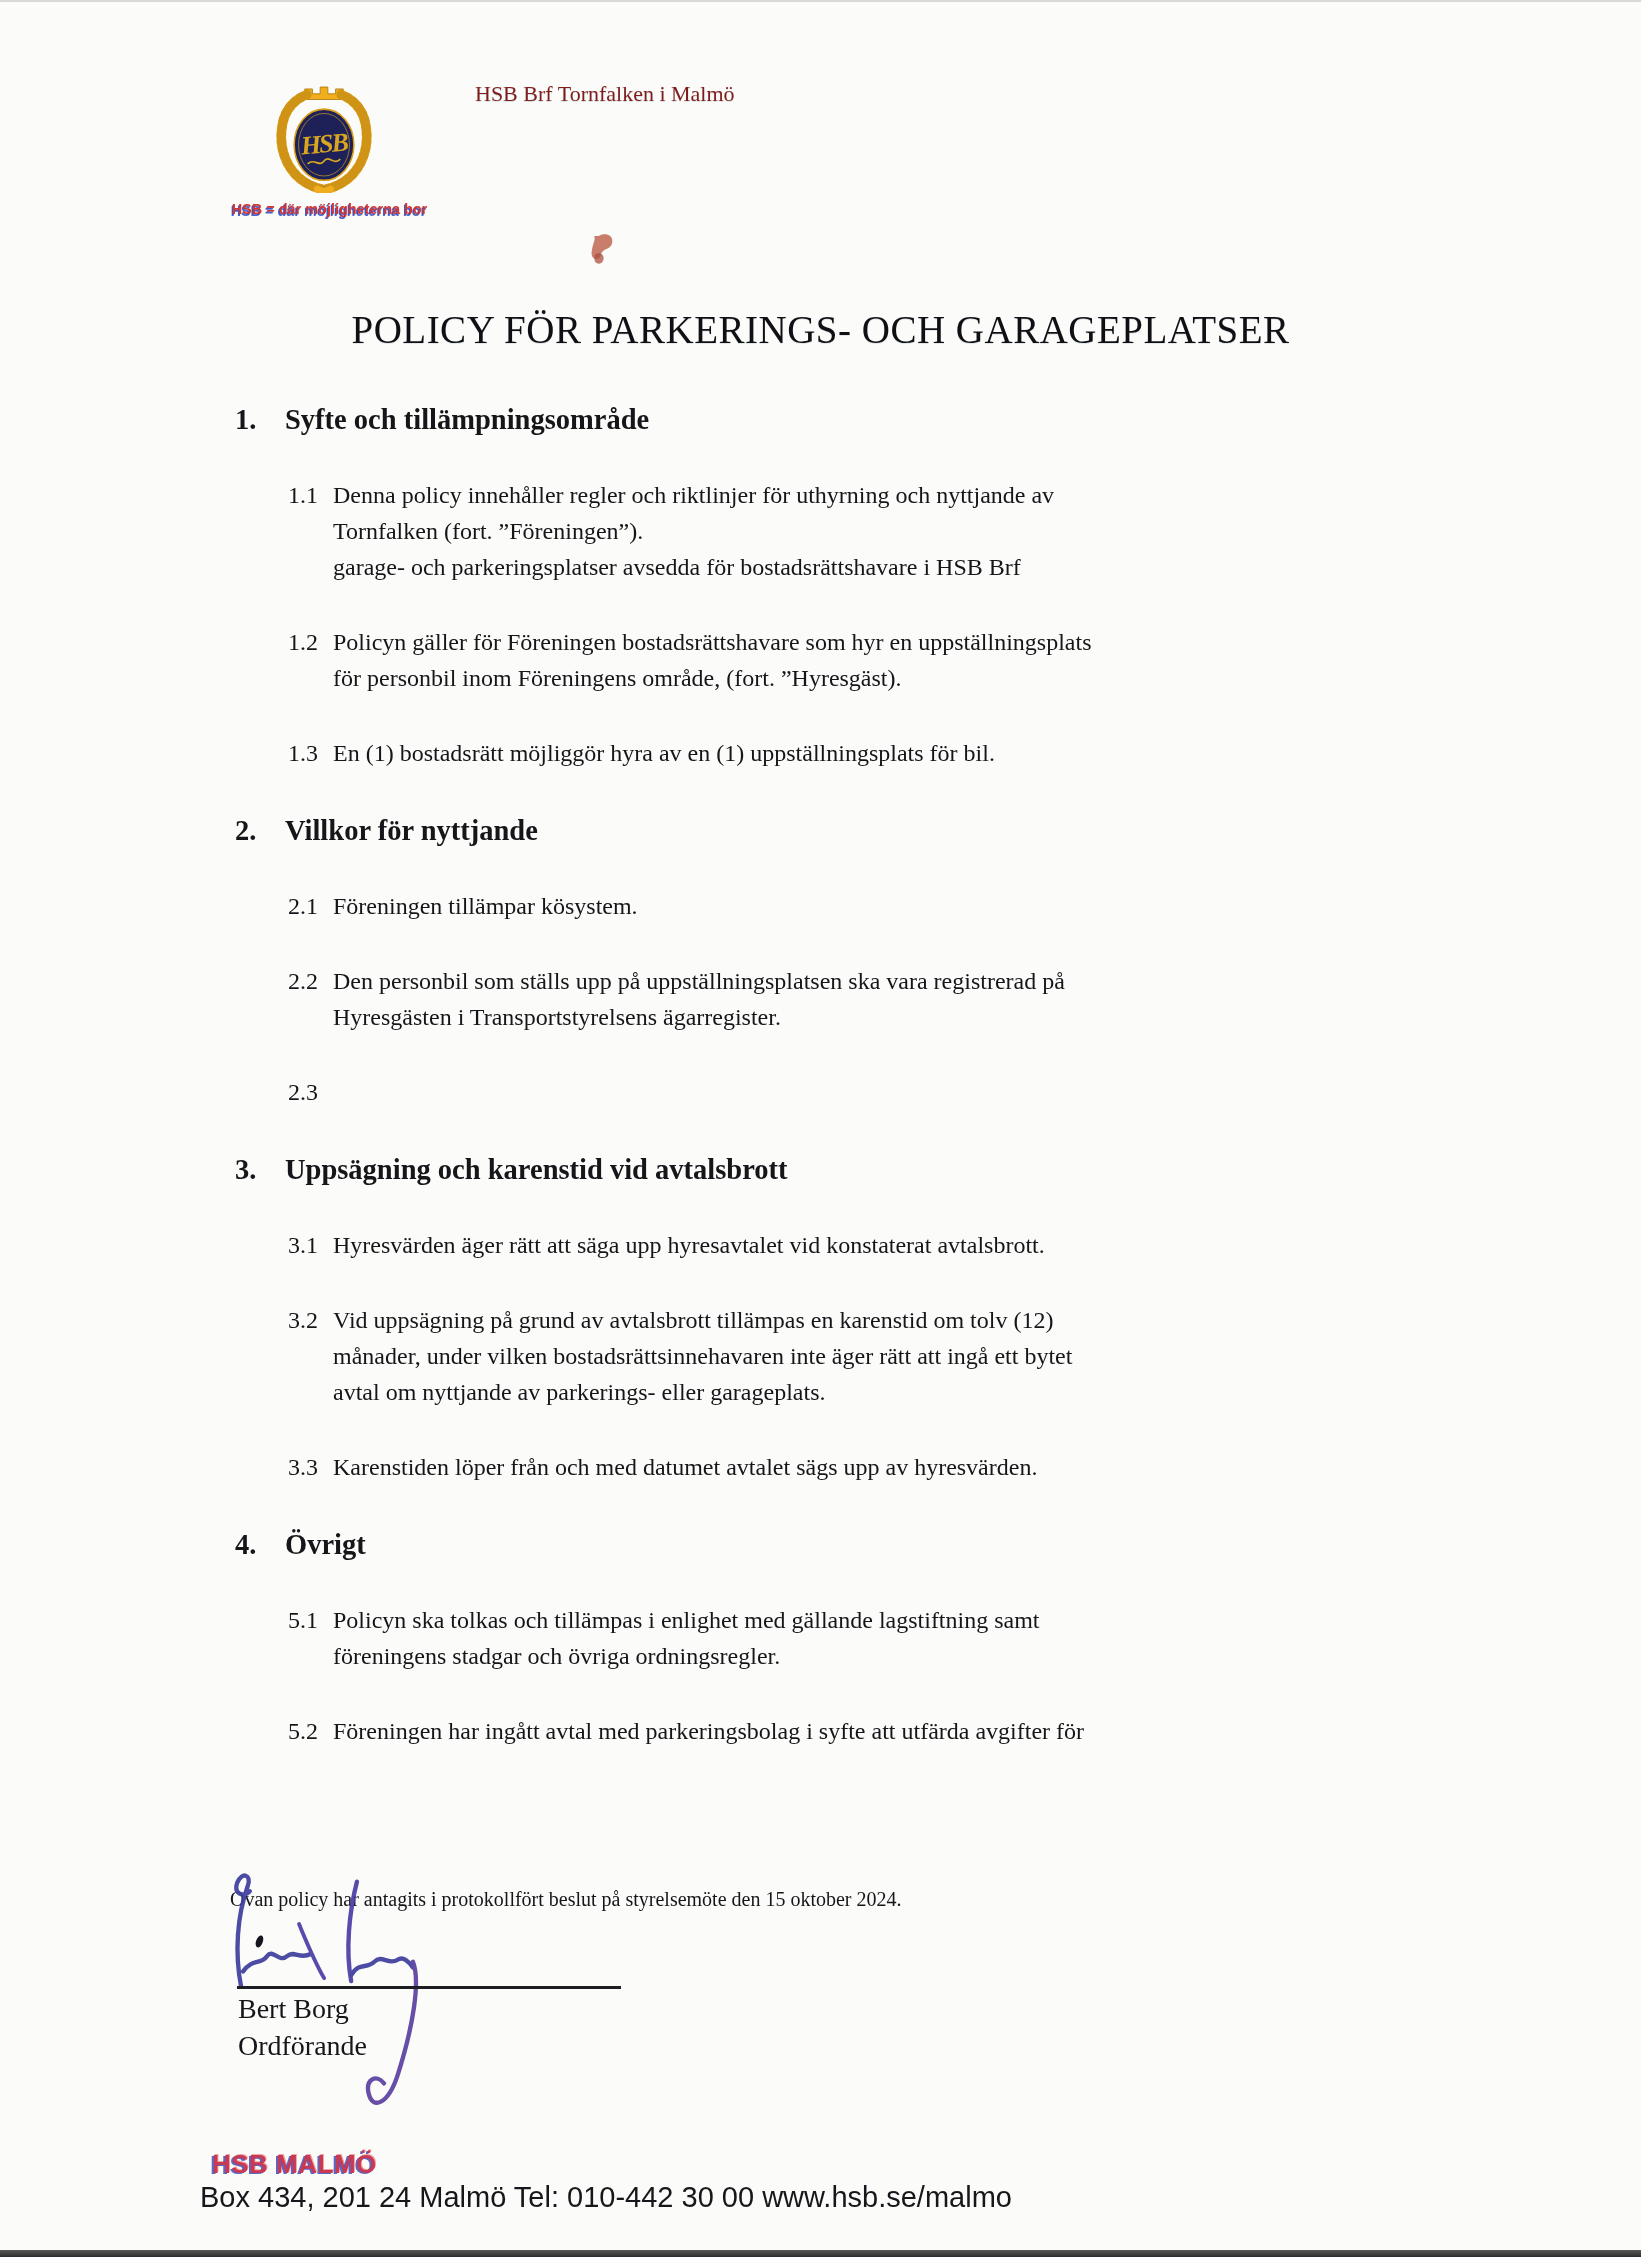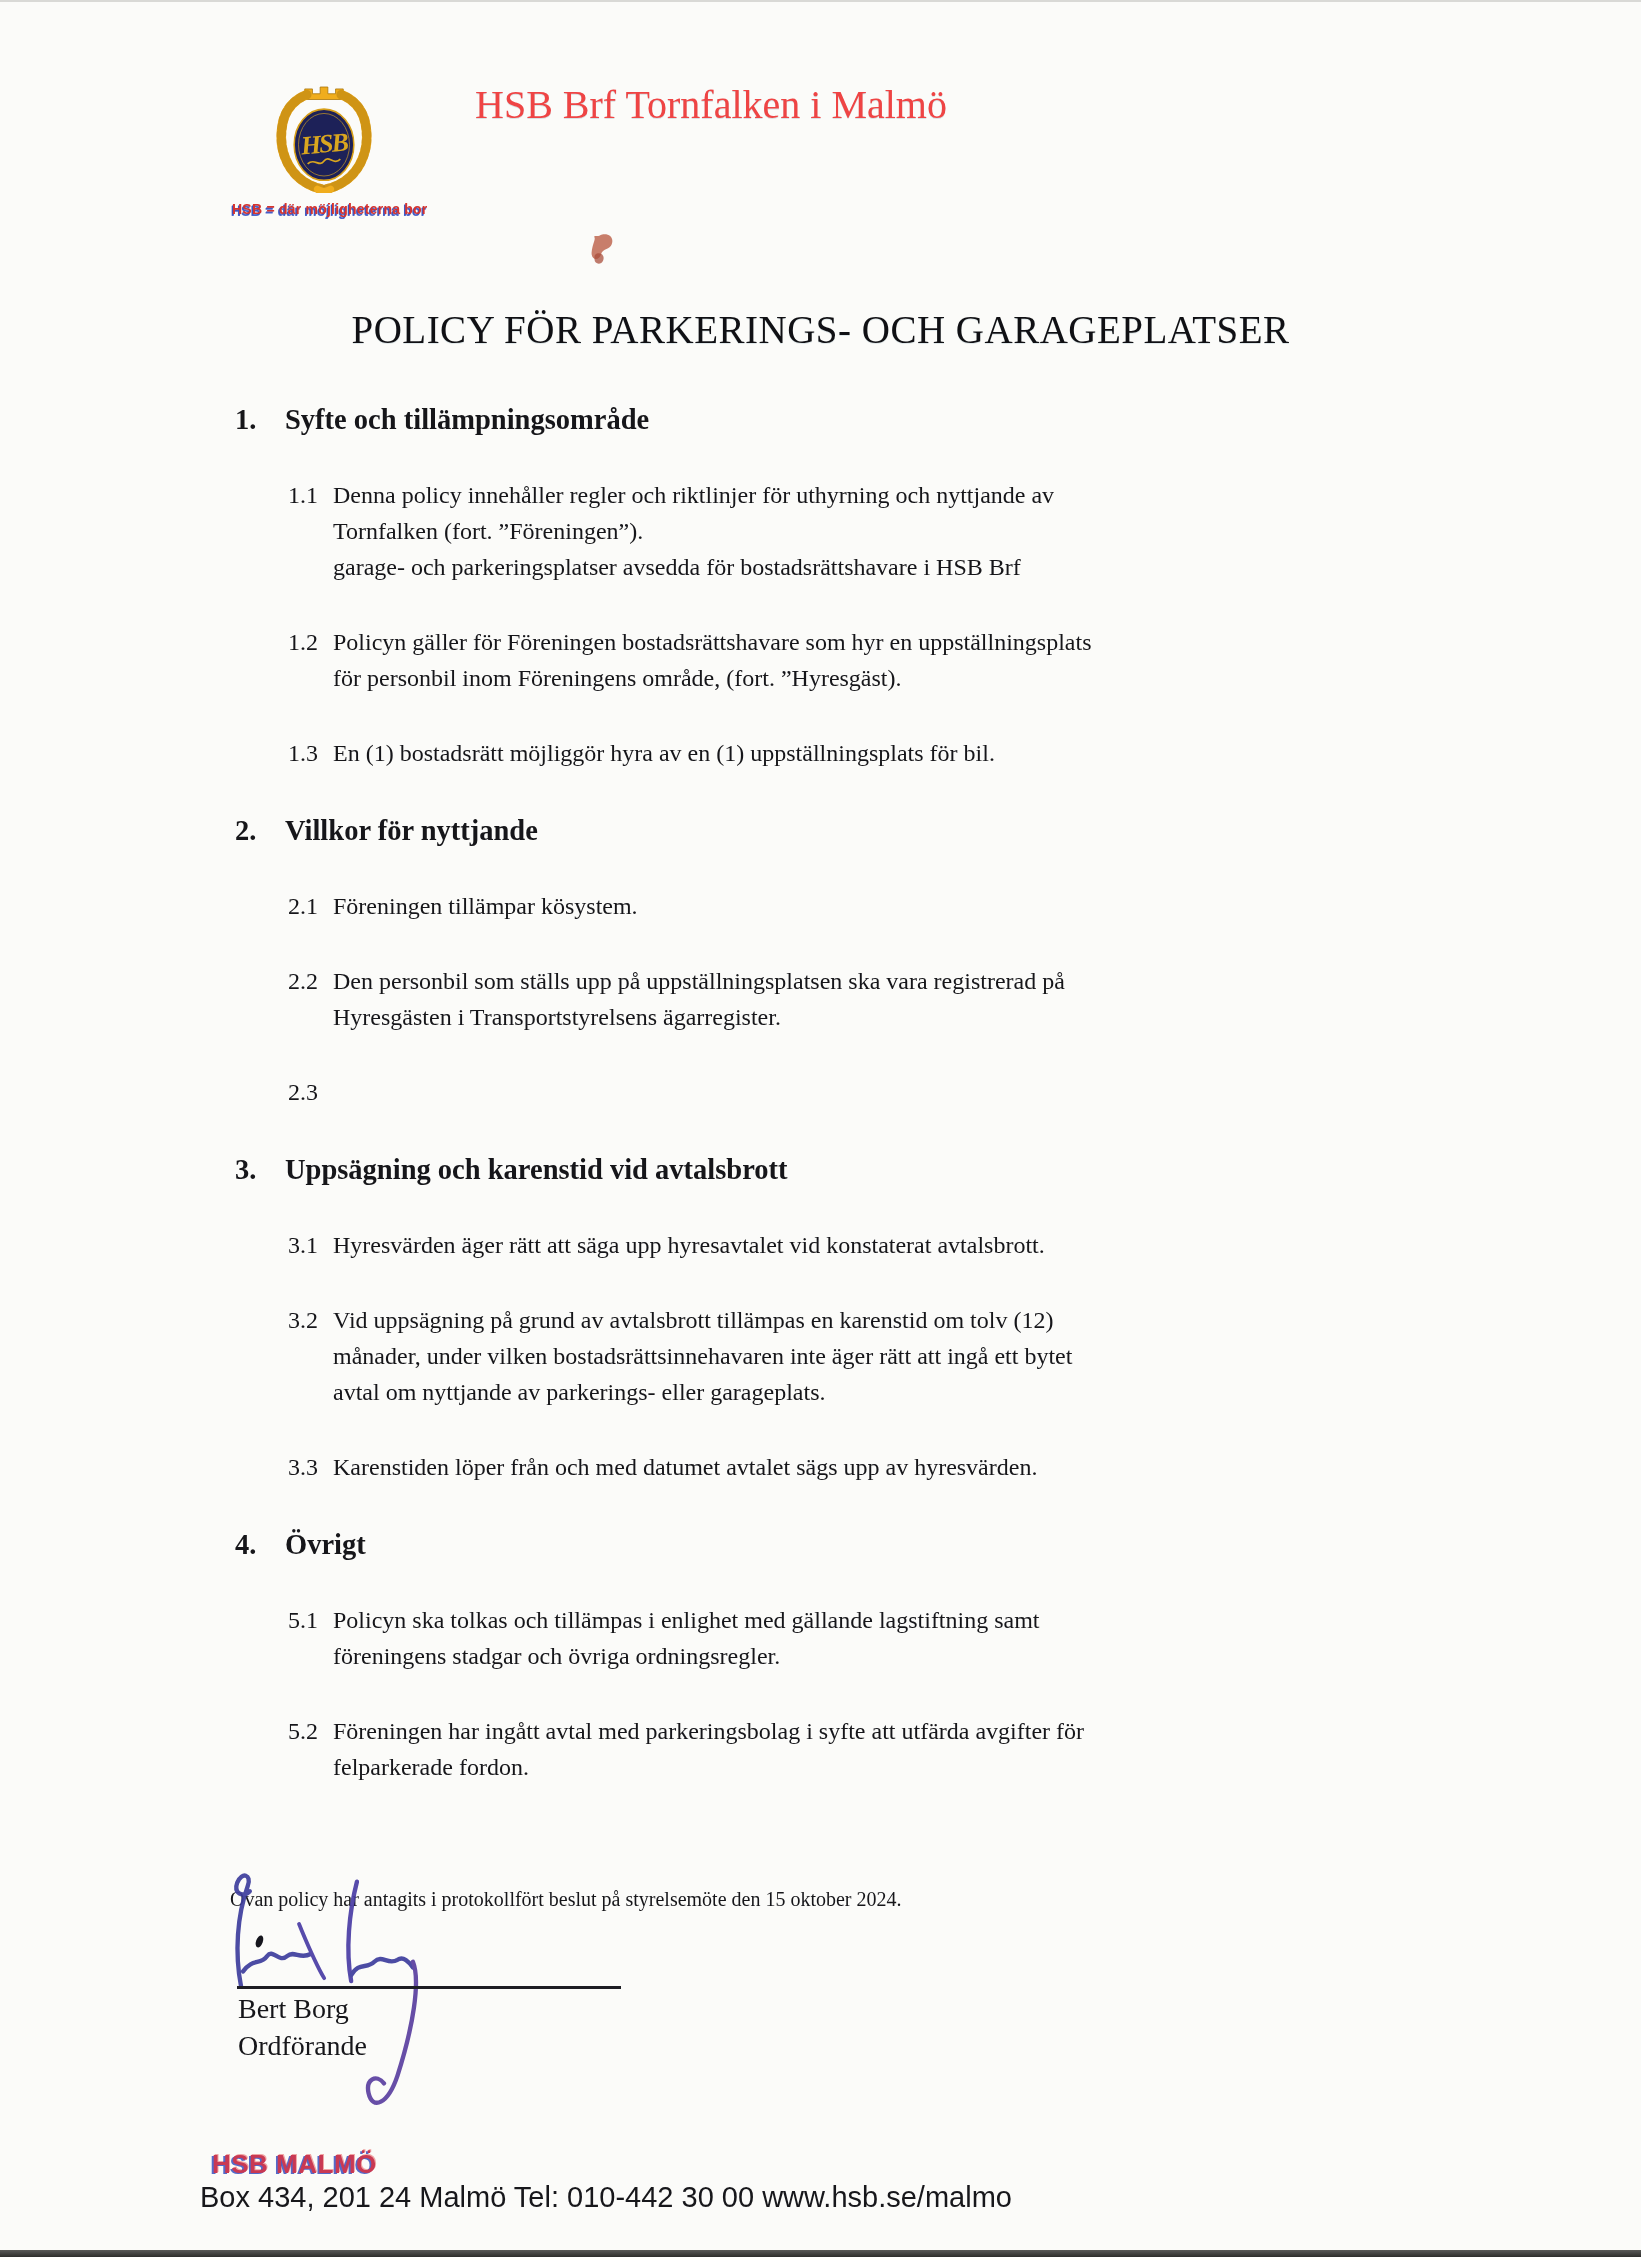--- a/index.html
+++ b/index.html
@@ -20,21 +20,21 @@
   .logo-tagline{
     position:absolute;left:232px;top:201px;width:208px;
     font-family:"Liberation Sans", sans-serif;
     font-weight:bold;font-size:14.5px;letter-spacing:0.2px;
     color:#d5342f;
     text-shadow:-1.4px 1.9px 0 rgba(47,73,192,.85), -1px 1px 0 rgba(47,73,192,.55);
     white-space:nowrap;transform:scaleX(.97);transform-origin:left;
   }
   .org-name{
     position:absolute;left:475px;top:81px;
-    font-size:40px;white-space:nowrap;color:#ef4444;
+    font-size:22px;white-space:nowrap;color:#7f1d1d;
     text-shadow:0 1px 0 rgba(60,110,130,.18);
   }
   .smudge{position:absolute;left:583px;top:228px;width:46px;height:44px;}
 
   
   .doc-title{
     position:absolute;left:0;right:0;top:307px;
     text-align:center;font-size:39px;font-weight:normal;letter-spacing:0.5px;
     color:#101014;white-space:nowrap;
     text-shadow:0 1px 0 rgba(70,120,140,.15);
@@ -185,21 +185,20 @@
         <span class="item-num">5.1</span>
         <div class="item-lines">
           <div>Policyn ska tolkas och tillämpas i enlighet med gällande lagstiftning samt</div>
           <div>föreningens stadgar och övriga ordningsregler.</div>
         </div>
       </div>
       <div class="item">
         <span class="item-num">5.2</span>
         <div class="item-lines">
           <div>Föreningen har ingått avtal med parkeringsbolag i syfte att utfärda avgifter för</div>
-          <div>felparkerade fordon.</div>
         </div>
       </div>
     </div>
 
   <div class="closing-line">Ovan policy har antagits i protokollfört beslut på styrelsemöte den 15 oktober 2024.</div>
 
   <div class="signature-svg">
     <svg viewBox="0 0 230 265" width="222" height="256">
       <g fill="none" stroke-linecap="round" opacity="0.92">
 

